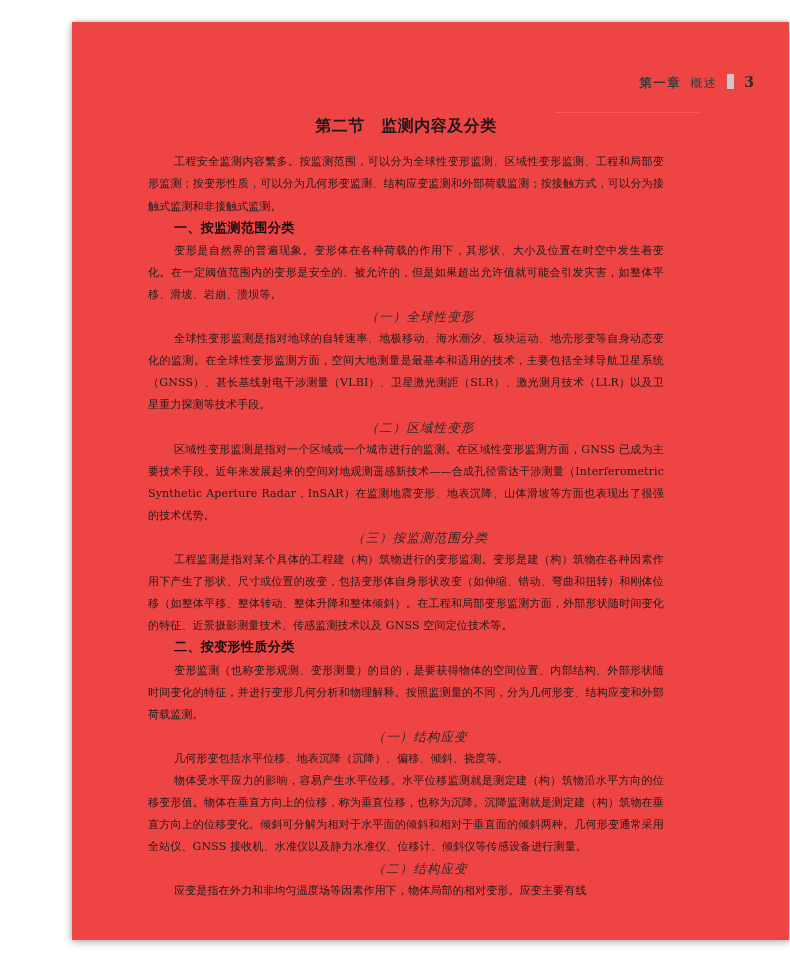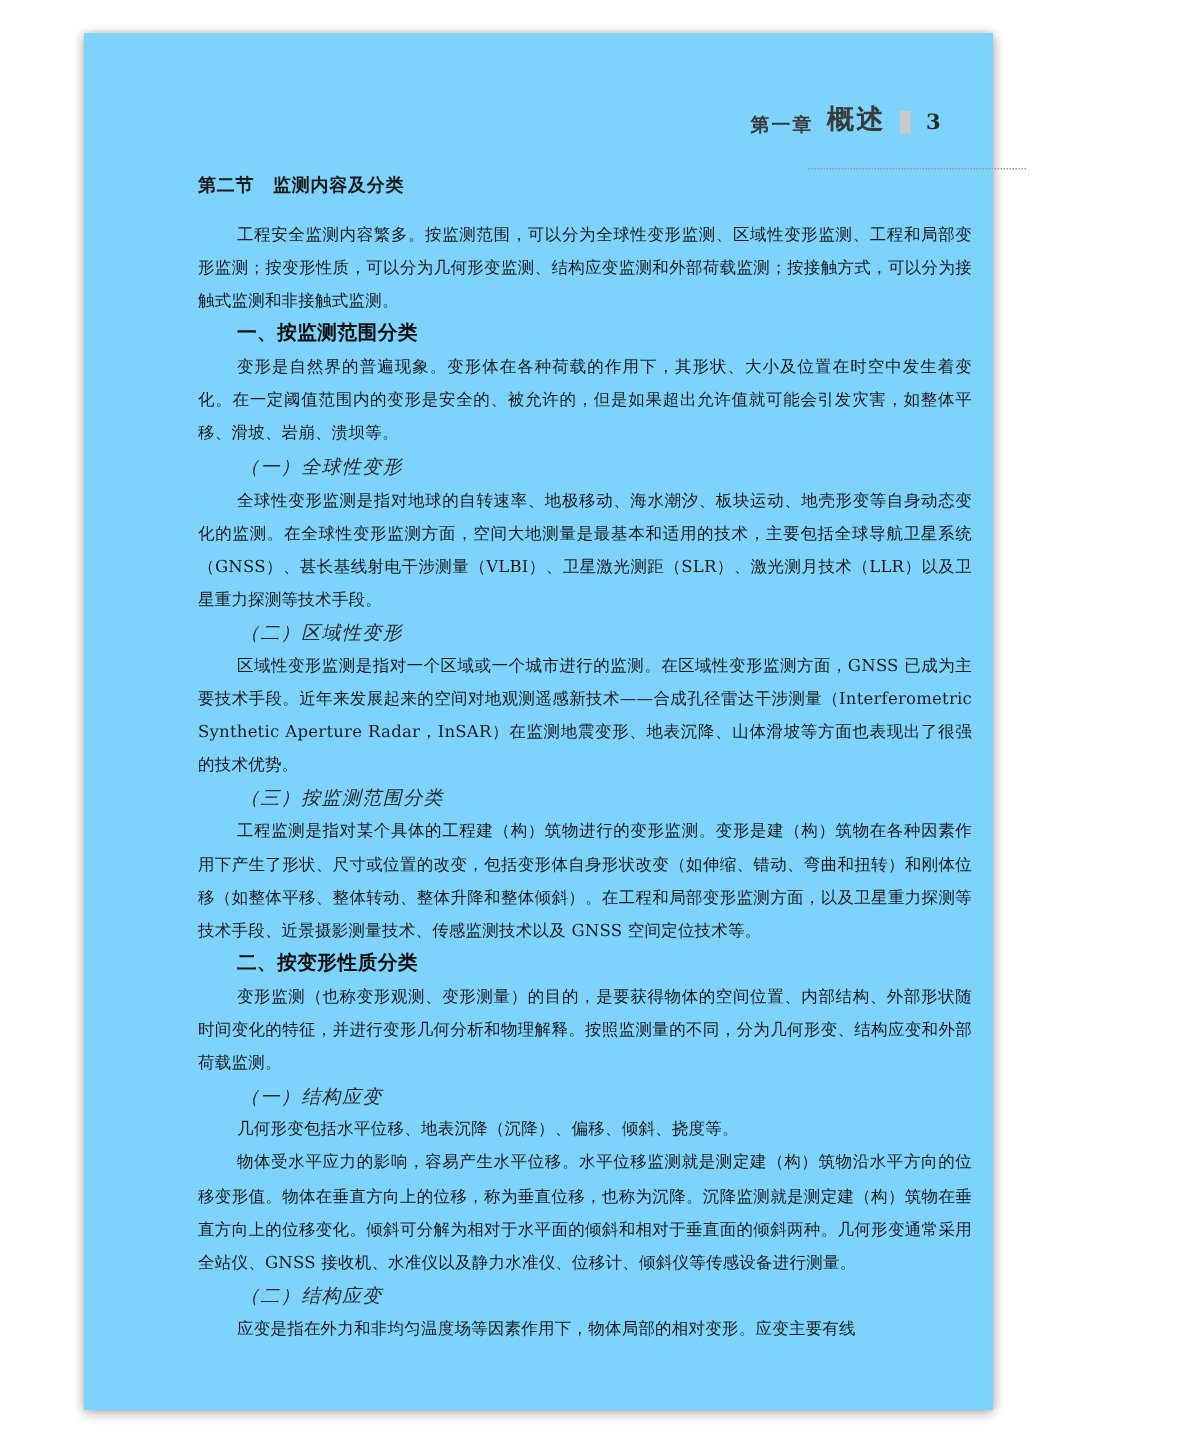--- a/index.html
+++ b/index.html
@@ -11,25 +11,25 @@
     width: 790px;
     height: 958px;
     position: relative;
     font-family: "DejaVu Serif", "Liberation Serif", serif;
     overflow: hidden;
   }
 
   
   #page-sheet {
     position: absolute;
-    left: 56px;
+    left: 72px;
     top: 22px;
-    width: 606px;
+    width: 717px;
     height: 918px;
-    background: #7dd3fc;
+    background: #ef4444;
     box-shadow:
       -3px 0 6px rgba(0,0,0,0.13),
       3px 0 6px rgba(0,0,0,0.13),
       0 4px 7px rgba(0,0,0,0.15),
       0 -1px 3px rgba(0,0,0,0.05);
   }
 
   
   #running-head {
     position: absolute;
@@ -44,22 +44,22 @@
     font-family: "DejaVu Serif", "Liberation Serif", serif;
     font-size: 12.5px;
     font-weight: 700;
     color: #3a3a3a;
     letter-spacing: 1.5px;
     line-height: 1;
   }
   .rh-gap { width: 9px; }
   .rh-title {
     font-family: "DejaVu Serif", "Liberation Serif", serif;
-    font-size: 18px;
-    font-weight: 700;
+    font-size: 12px;
+    font-weight: 400;
     color: #3a3a3a;
     letter-spacing: 1.5px;
     line-height: 1;
   }
   .rh-sep {
     width: 7px;
     height: 15px;
     background: #c9c9c9;
     margin: 0 8px 0 10px;
   }
@@ -85,24 +85,24 @@
     position: absolute;
     left: 76px;
     top: 93px;
     width: 516px;
   }
 
   h1.section-title {
     margin: 0 0 14px 0;
     padding: 0;
     font-family: "DejaVu Sans", "Liberation Sans", sans-serif;
-    font-size: 12px;
+    font-size: 16px;
     font-weight: 700;
     color: #1a1a1a;
-    text-align: left;
+    text-align: center;
     letter-spacing: 0.5px;
     line-height: 1.4;
   }
 
   p.body-para {
     margin: 0;
     padding: 0;
     font-family: "DejaVu Serif", "Liberation Serif", serif;
     font-size: 11px;
     color: #1c1c1c;
@@ -128,20 +128,21 @@
   p.heading-2 {
     margin: 0;
     padding: 0;
     font-family: "DejaVu Serif", "Liberation Serif", serif;
     font-size: 12.6px;
     font-style: italic;
     color: #2a2a2a;
     line-height: 22.1px;
     text-indent: 28px;
     letter-spacing: 1px;
+    text-align: center;
   }
 </style>
 </head>
 <body>
 
 <div id="page-sheet">
 
   <div id="running-head">
     <span class="rh-chapter">第一章</span>
     <span class="rh-gap"></span>
@@ -156,21 +157,21 @@
     <h1 class="section-title">第二节　监测内容及分类</h1>
     <div id="body-blocks">
         <p class="body-para">工程安全监测内容繁多。按监测范围，可以分为全球性变形监测、区域性变形监测、工程和局部变形监测；按变形性质，可以分为几何形变监测、结构应变监测和外部荷载监测；按接触方式，可以分为接触式监测和非接触式监测。</p>
         <p class="heading-1">一、按监测范围分类</p>
         <p class="body-para">变形是自然界的普遍现象。变形体在各种荷载的作用下，其形状、大小及位置在时空中发生着变化。在一定阈值范围内的变形是安全的、被允许的，但是如果超出允许值就可能会引发灾害，如整体平移、滑坡、岩崩、溃坝等。</p>
         <p class="heading-2">（一）全球性变形</p>
         <p class="body-para">全球性变形监测是指对地球的自转速率、地极移动、海水潮汐、板块运动、地壳形变等自身动态变化的监测。在全球性变形监测方面，空间大地测量是最基本和适用的技术，主要包括全球导航卫星系统（GNSS）、甚长基线射电干涉测量（VLBI）、卫星激光测距（SLR）、激光测月技术（LLR）以及卫星重力探测等技术手段。</p>
         <p class="heading-2">（二）区域性变形</p>
         <p class="body-para">区域性变形监测是指对一个区域或一个城市进行的监测。在区域性变形监测方面，GNSS 已成为主要技术手段。近年来发展起来的空间对地观测遥感新技术——合成孔径雷达干涉测量（Interferometric Synthetic Aperture Radar，InSAR）在监测地震变形、地表沉降、山体滑坡等方面也表现出了很强的技术优势。</p>
         <p class="heading-2">（三）按监测范围分类</p>
-        <p class="body-para">工程监测是指对某个具体的工程建（构）筑物进行的变形监测。变形是建（构）筑物在各种因素作用下产生了形状、尺寸或位置的改变，包括变形体自身形状改变（如伸缩、错动、弯曲和扭转）和刚体位移（如整体平移、整体转动、整体升降和整体倾斜）。在工程和局部变形监测方面，以及卫星重力探测等技术手段、近景摄影测量技术、传感监测技术以及 GNSS 空间定位技术等。</p>
+        <p class="body-para">工程监测是指对某个具体的工程建（构）筑物进行的变形监测。变形是建（构）筑物在各种因素作用下产生了形状、尺寸或位置的改变，包括变形体自身形状改变（如伸缩、错动、弯曲和扭转）和刚体位移（如整体平移、整体转动、整体升降和整体倾斜）。在工程和局部变形监测方面，外部形状随时间变化的特征、近景摄影测量技术、传感监测技术以及 GNSS 空间定位技术等。</p>
         <p class="heading-1">二、按变形性质分类</p>
         <p class="body-para">变形监测（也称变形观测、变形测量）的目的，是要获得物体的空间位置、内部结构、外部形状随时间变化的特征，并进行变形几何分析和物理解释。按照监测量的不同，分为几何形变、结构应变和外部荷载监测。</p>
         <p class="heading-2">（一）结构应变</p>
         <p class="body-para">几何形变包括水平位移、地表沉降（沉降）、偏移、倾斜、挠度等。</p>
         <p class="body-para">物体受水平应力的影响，容易产生水平位移。水平位移监测就是测定建（构）筑物沿水平方向的位移变形值。物体在垂直方向上的位移，称为垂直位移，也称为沉降。沉降监测就是测定建（构）筑物在垂直方向上的位移变化。倾斜可分解为相对于水平面的倾斜和相对于垂直面的倾斜两种。几何形变通常采用全站仪、GNSS 接收机、水准仪以及静力水准仪、位移计、倾斜仪等传感设备进行测量。</p>
         <p class="heading-2">（二）结构应变</p>
         <p class="body-para">应变是指在外力和非均匀温度场等因素作用下，物体局部的相对变形。应变主要有线</p>
       </div>
   </div>
 

